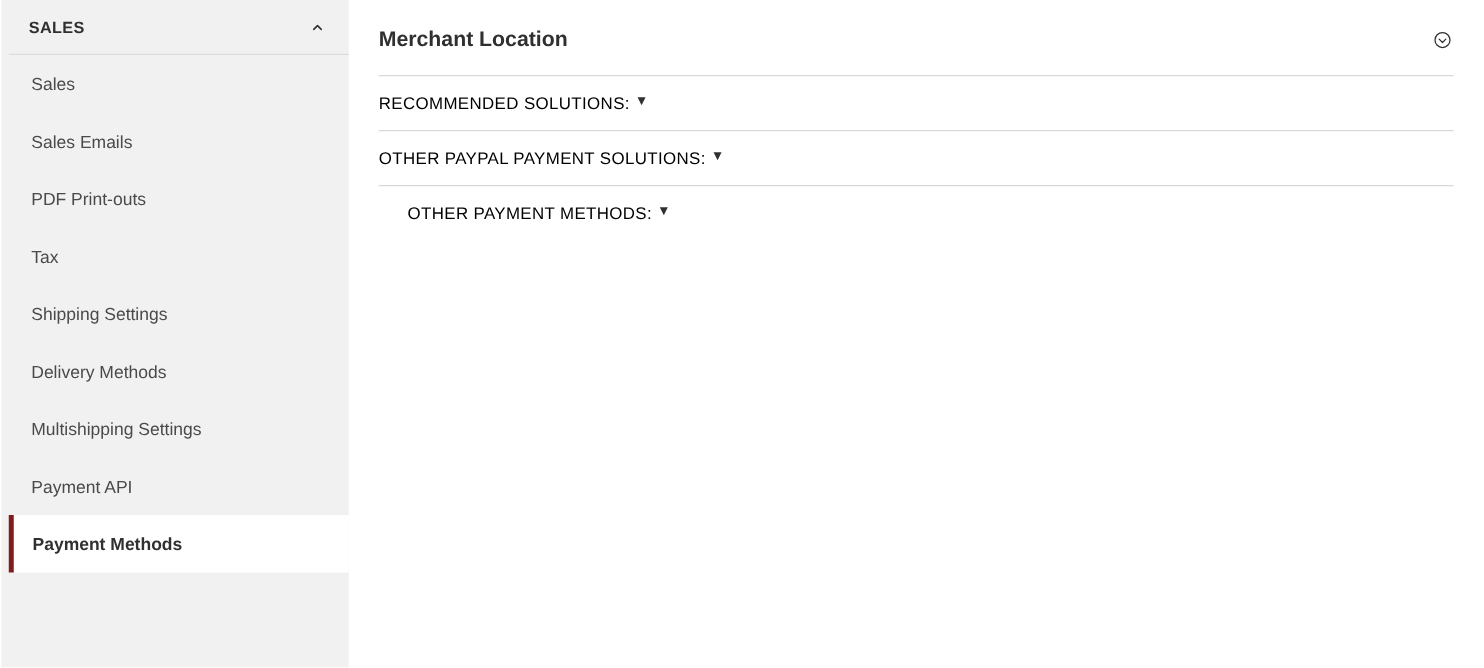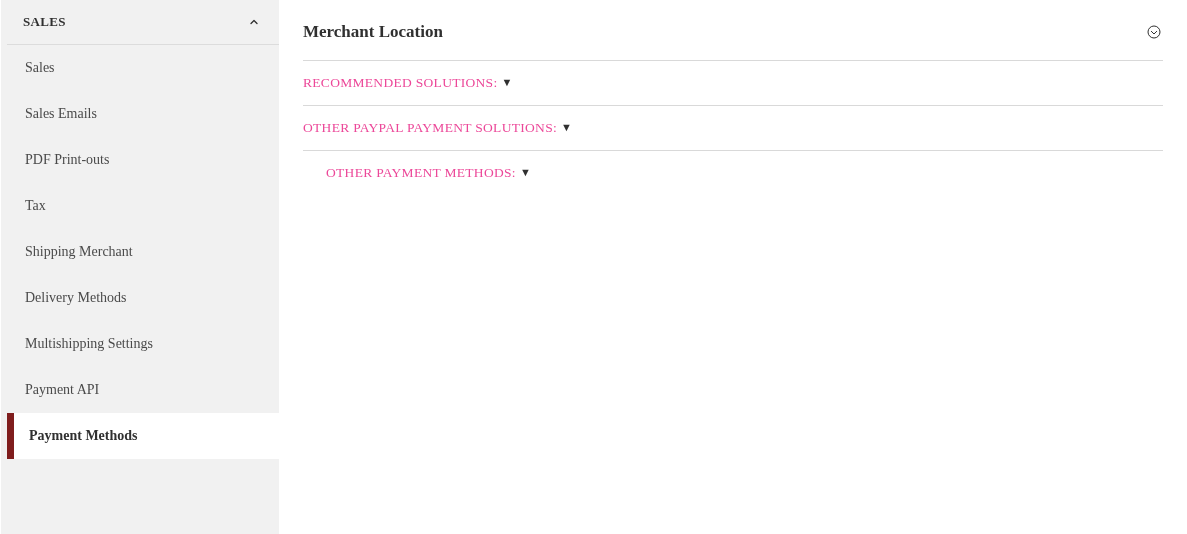--- a/index.html
+++ b/index.html
@@ -13,21 +13,20 @@
       color: #303030;
       background: #fff;
       width: 1187px;
       height: 534px;
       overflow: hidden;
     }
     .container {
       display: flex;
       width: 100%;
       height: 100%;
-      font-family: Liberation Serif, serif;
     }
     .sidebar {
       width: 279px;
       background: #f1f1f1;
       border-left: 1px solid #fff;
       flex-shrink: 0;
       padding-left: 6px;
     }
     .sidebar-header {
       display: flex;
@@ -58,21 +57,21 @@
       list-style: none;
     }
     .sidebar-item {
       padding: 15px 16px 15px 18px;
       font-size: 14px;
       color: #4a4a4a;
       cursor: pointer;
     }
     .sidebar-item.active {
       background: #fff;
-      border-left: 7px solid #7f1d1d;
+      border-left: 4px solid #7f1d1d;
       font-weight: 600;
       color: #303030;
       padding-left: 15px;
       margin-left: 0;
     }
     .main {
       flex: 1;
       padding: 16px 24px 0 24px;
     }
     .section-header {
@@ -102,21 +101,21 @@
     .section-row {
       padding: 14px 0 14px 0;
       border-bottom: 1px solid #d9d9d9;
       display: flex;
       align-items: center;
       cursor: pointer;
     }
     .section-label {
       font-size: 13.5px;
       letter-spacing: 0.3px;
-      color: #ec4899;
+      color: #000000;
       font-weight: 400;
     }
     .tri-down {
       display: inline-block;
       margin-left: 4px;
       font-size: 11px;
       line-height: 1;
       position: relative;
       top: -1px;
     }
@@ -146,21 +145,21 @@
       <li class="sidebar-item">
         <span>Sales Emails</span>
       </li>
       <li class="sidebar-item">
         <span>PDF Print-outs</span>
       </li>
       <li class="sidebar-item">
         <span>Tax</span>
       </li>
       <li class="sidebar-item">
-        <span>Shipping Merchant</span>
+        <span>Shipping Settings</span>
       </li>
       <li class="sidebar-item">
         <span>Delivery Methods</span>
       </li>
       <li class="sidebar-item">
         <span>Multishipping Settings</span>
       </li>
       <li class="sidebar-item">
         <span>Payment API</span>
       </li>

